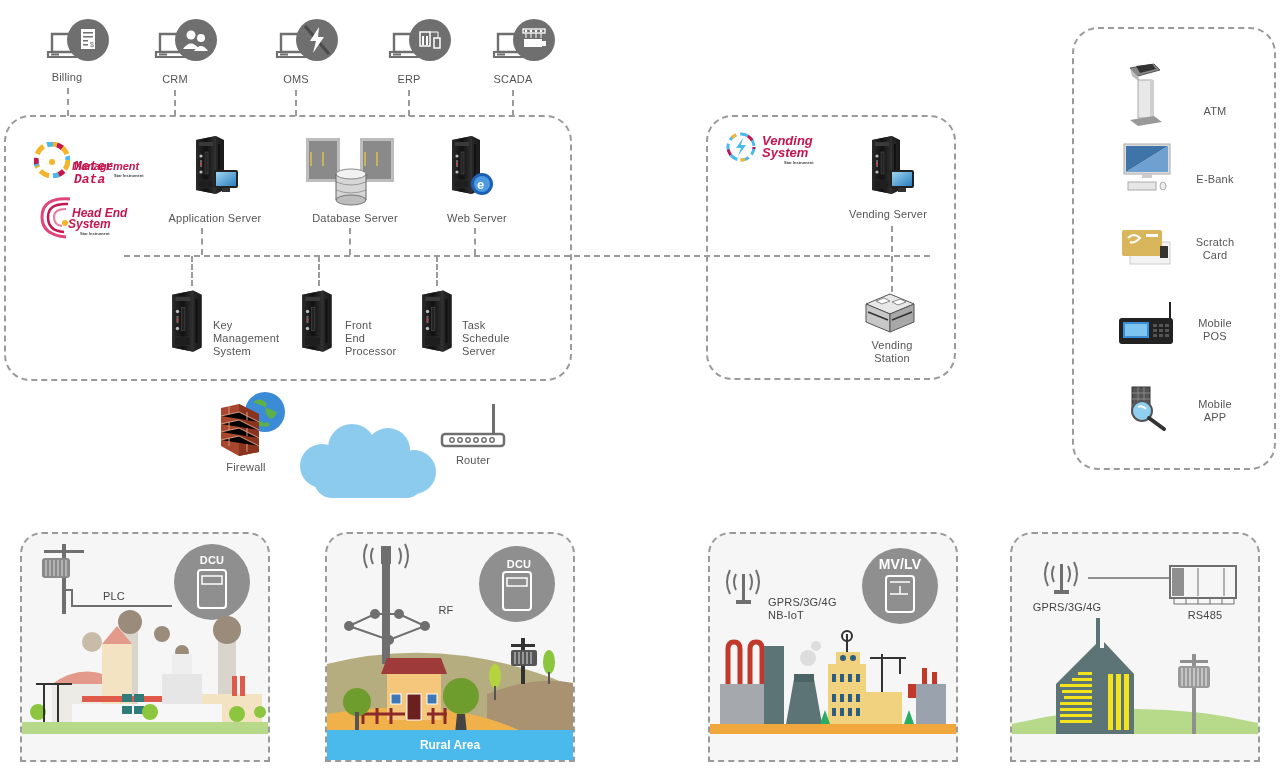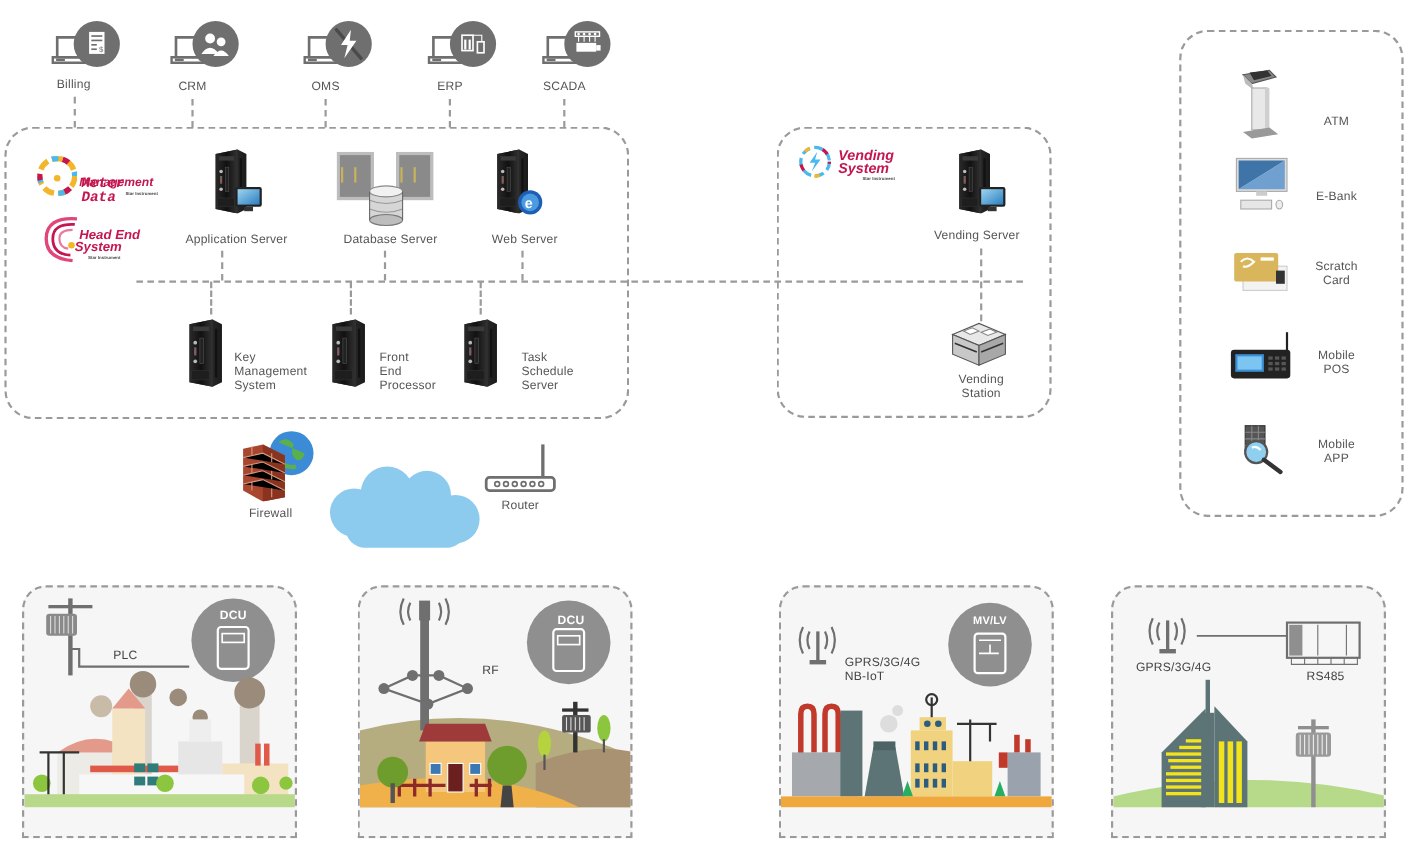--- a/index.html
+++ b/index.html
@@ -239,21 +239,21 @@
     <div>Front</div>
     <div>End</div>
     <div>Processor</div>
   </div>
 </div>
 
 <div class="abs" style="left:418px;top:288px;width:120px;height:68px;">
   <svg class="abs" style="left:0;top:0" width="38" height="64">
       <use href="#tower"></use>
     </svg>
-  <div class="lbl lbl-left" style="left:44px;top:31px;width:80px;margin-left:12px;">
+  <div class="lbl lbl-left" style="left:44px;top:31px;width:80px;">
     <div>Task</div>
     <div>Schedule</div>
     <div>Server</div>
   </div>
 </div>
 
 <div class="dash-box" style="left:706px;top:115px;width:250px;height:265px;"></div>
 
 <div class="abs" style="left:724px;top:130px;width:100px;height:36px;">
   <svg class="abs" style="left:0;top:0" width="34" height="34">
@@ -509,20 +509,21 @@
     <g stroke="#8c2a2a" stroke-width="3">
         <path d="M30,180 H78 M100,180 H120 M36,174 V190 M50,174 V190 M64,174 V190 M106,174 V190 M118,174 V190"></path>
       </g>
     <circle cx="30" cy="168" r="14" fill="#6f9d2d"></circle>
       <rect x="28" y="178" width="4" height="18" fill="#555"></rect>
     <circle cx="134" cy="162" r="18" fill="#6f9d2d"></circle>
       <polygon points="130,180 138,180 140,200 128,200" fill="#444"></polygon>
   </svg>
   <div class="lbl" style="left:104px;top:70px;width:30px;color:#444;">RF</div>
   <div class="lbl" style="left:172px;top:24px;width:40px;color:#fff;font-weight:bold;">DCU</div>
+  <div class="area-bar">Rural Area</div>
 </div>
 
 <div class="area-card" style="left:708px;top:532px;width:250px;height:230px;">
   <svg class="abs" style="left:0;top:0" width="250" height="200">
 
     <rect x="32" y="40" width="3" height="26" fill="#6f6f6f"></rect>
     <rect x="26" y="66" width="15" height="4" fill="#6f6f6f"></rect>
     <path d="M26,40 Q22,48 26,56 M40,40 Q44,48 40,56 M20,36 Q14,48 20,60 M46,36 Q52,48 46,60" stroke="#6f6f6f" stroke-width="2" fill="none"></path>
 
     <circle cx="190" cy="52" r="38" fill="#8f8f8f"></circle>
@@ -565,21 +566,21 @@
       <rect x="222" y="138" width="5" height="12" fill="#c0392b"></rect>
     <rect x="198" y="150" width="8" height="14" fill="#c0392b"></rect>
     <polygon points="110,190 115,176 120,190" fill="#27ae60"></polygon>
       <polygon points="194,190 199,176 204,190" fill="#27ae60"></polygon>
     <rect x="0" y="190" width="250" height="10" fill="#f0a83c"></rect>
   </svg>
   <div class="lbl lbl-left" style="left:58px;top:62px;width:80px;color:#444;">
     <div>GPRS/3G/4G</div>
     <div>NB-IoT</div>
   </div>
-  <div class="lbl" style="left:168px;top:24px;width:44px;color:#fff;font-weight:bold;font-size:10px;">MV/LV</div>
+  <div class="lbl" style="left:168px;top:24px;width:44px;color:#fff;font-weight:bold;font-size:14px;">MV/LV</div>
 </div>
 
 <div class="area-card" style="left:1010px;top:532px;width:250px;height:230px;">
   <svg class="abs" style="left:0;top:0" width="250" height="200">
 
     <rect x="48" y="30" width="3" height="26" fill="#6f6f6f"></rect>
     <rect x="42" y="56" width="15" height="4" fill="#6f6f6f"></rect>
     <path d="M42,32 Q38,40 42,48 M56,32 Q60,40 56,48 M36,28 Q30,40 36,52 M62,28 Q68,40 62,52" stroke="#6f6f6f" stroke-width="2" fill="none"></path>
     <line x1="76" y1="44" x2="158" y2="44" stroke="#6f6f6f" stroke-width="1.5"></line>
 

